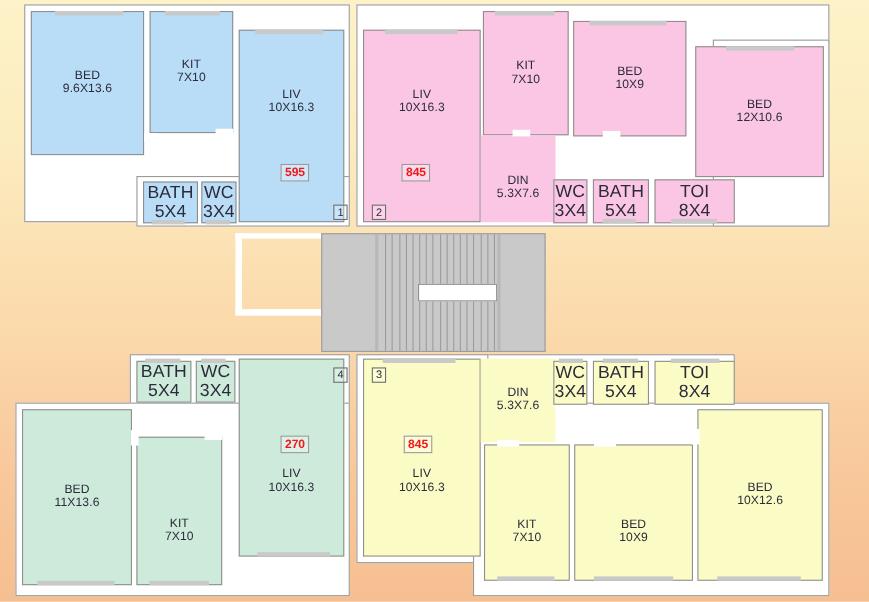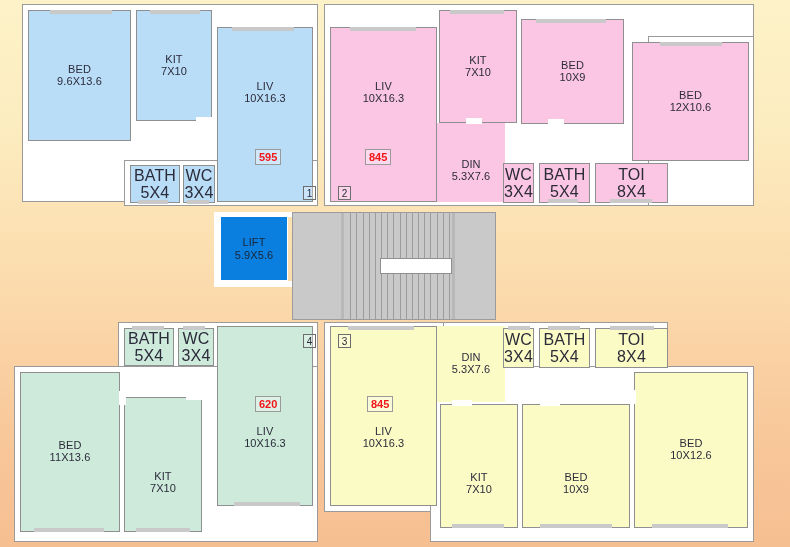--- a/index.html
+++ b/index.html
@@ -154,24 +154,20 @@
   <div class="win" style="left:548px;top:199px;width:30px;height:4px;"></div>
   <div class="win" style="left:610px;top:199px;width:42px;height:4px;"></div>
   <div class="door" style="left:466px;top:118px;width:16px;height:6px;"></div>
   <div class="door" style="left:548px;top:119px;width:16px;height:6px;"></div>
 
   <div class="area-badge" style="left:365px;top:149px;">845</div>
   <div class="unit-badge" style="left:338px;top:186px;">2</div>
 
   <div class="shell" style="left:112px;top:206px;width:384px;height:118px;background:transparent;border:none;"></div>
 
-  <div class="room f-lift" style="left:220px;top:216px;width:68px;height:65px;border:1px solid #ffffff;">
-    <span class="lbl lift-lbl">LIFT
-5.9X5.6</span>
-  </div>
 
   <div class="door" style="left:214px;top:212px;width:6px;height:73px;"></div>
   <div class="door" style="left:214px;top:281px;width:78px;height:6px;"></div>
   <div class="door" style="left:214px;top:212px;width:78px;height:5px;"></div>
 
   <div class="room f-stair" style="left:292px;top:212px;width:204px;height:108px;border:1px solid #9c9c9c;"></div>
   <div class="treads" style="left:345px;top:213px;width:105px;height:106px;">
     <i></i>
       <i></i>
       <i></i>
@@ -219,21 +215,21 @@
 7X10</span>
   </div>
   <div class="win" style="left:132px;top:326px;width:32px;height:4px;"></div>
   <div class="win" style="left:183px;top:326px;width:22px;height:4px;"></div>
   <div class="win" style="left:34px;top:528px;width:70px;height:4px;"></div>
   <div class="win" style="left:136px;top:528px;width:54px;height:4px;"></div>
   <div class="win" style="left:234px;top:502px;width:66px;height:4px;"></div>
   <div class="door" style="left:119px;top:391px;width:7px;height:14px;"></div>
   <div class="door" style="left:186px;top:394px;width:16px;height:6px;"></div>
 
-  <div class="area-badge" style="left:255px;top:396px;">620</div>
+  <div class="area-badge" style="left:255px;top:396px;">270</div>
   <div class="unit-badge" style="left:303px;top:334px;">4</div>
 
   <div class="shell" style="left:324px;top:322px;width:344px;height:80px;"></div>
   <div class="shell" style="left:324px;top:322px;width:120px;height:190px;"></div>
   <div class="shell" style="left:430px;top:366px;width:324px;height:176px;"></div>
 
   <div class="room f-yell" style="left:330px;top:326px;width:107px;height:180px;">
     <span class="lbl" style="position:relative;top:22px;">LIV
 10X16.3</span>
   </div>

